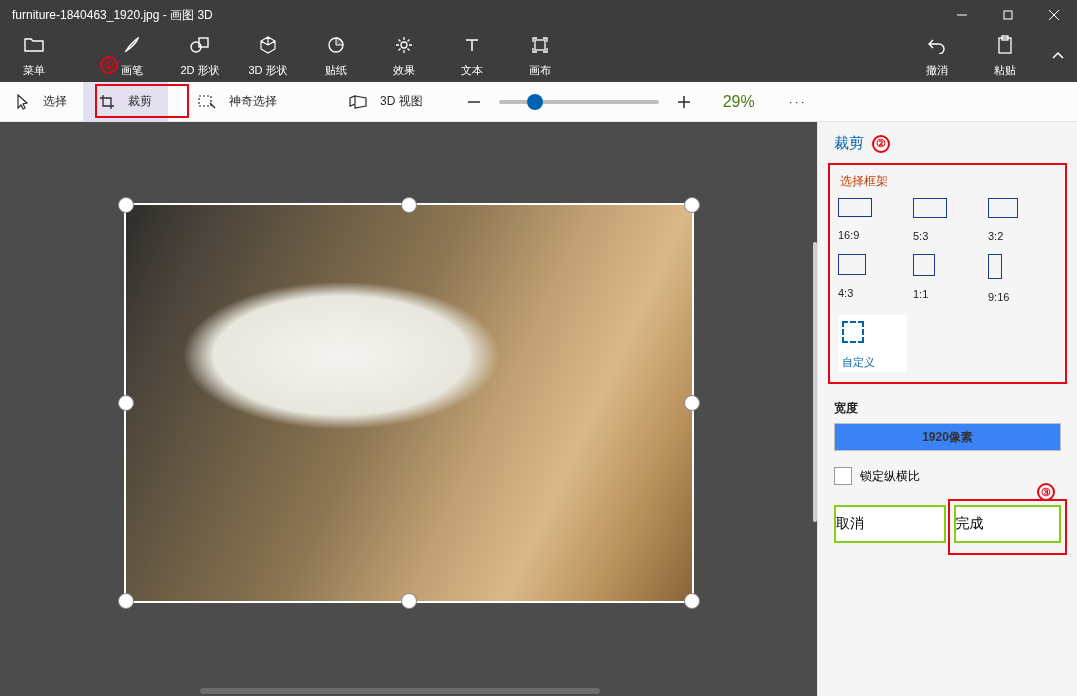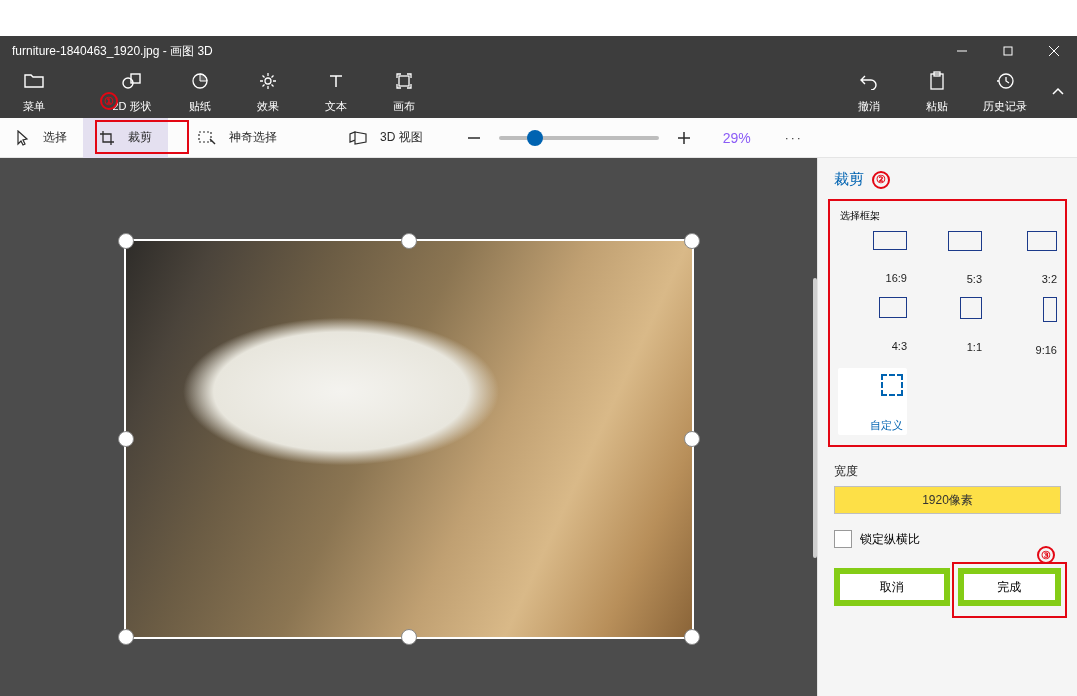--- a/index.html
+++ b/index.html
@@ -1,19 +1,19 @@
 <!DOCTYPE html>
 <html><head>
 <meta charset="utf-8">
 <style>
   * { box-sizing: border-box; margin: 0; padding: 0; font-family: "Segoe UI", "Microsoft YaHei", sans-serif; }
   body { width: 1077px; height: 696px; background: #fff; overflow: hidden; }
 
   
-  .titlebar { height: 30px; background: #3d3d3d; color: #fff; display: flex; align-items: center; font-size: 12px; padding-left: 12px; margin-top: 36px; }
+  .titlebar { height: 30px; background: #3d3d3d; color: #fff; display: flex; align-items: center; font-size: 12px; padding-left: 12px; }
   .titlebar .caption { flex: 1; }
   .win-btn { width: 46px; height: 30px; display:flex; align-items:center; justify-content:center; color:#fff; }
   .win-btn svg { width:10px; height:10px; }
 
   
   .ribbon { height: 52px; background: #3d3d3d; display:flex; align-items:center; position:relative; }
   .ribbon-item { width: 68px; height: 52px; display:flex; flex-direction:column; align-items:center; justify-content:center; color:#fff; font-size:11px; gap:8px; }
   .ribbon-item .ico { height: 20px; display:flex; align-items:center; justify-content:center; }
   .ribbon-item svg { stroke:#fff; fill:none; }
   .ribbon-sep-spacer { flex:1; }
@@ -23,21 +23,21 @@
 
   
   .toolbar { height: 40px; background:#fcfcfc; border-bottom:1px solid #e5e5e5; display:flex; align-items:center; font-size:12px; color:#2b2b2b; position:relative; }
   .tool-btn { height:40px; display:flex; align-items:center; gap:13px; padding:0 16px; }
   .tool-btn svg { stroke:#2b2b2b; fill:none; }
   .tool-btn.active { background:#e4e0f0; }
   .highlight-red { position:absolute; border:2px solid #e30613; pointer-events:none; }
   .zoom-area { display:flex; align-items:center; gap:10px; margin-left:20px; }
   .zoom-track { width:160px; height:4px; background:#bdbdbd; border-radius:2px; position:relative; }
   .zoom-thumb { position:absolute; top:-6px; width:16px; height:16px; background:#0063b1; border-radius:50%; }
-  .zoom-pct { font-size:14px; color:#8b5cf6; padding:0 14px;text-align:center; }
+  .zoom-pct { font-size:16px; color:#4d7c0f; padding:0 14px;text-align:center; }
   .more-dots { padding:0 10px; letter-spacing:2px; }
 
   
   .body { display:flex; height: calc(696px - 30px - 52px - 40px); }
 
   
   .canvas { flex:1; background:#4c4c4c; position:relative; display:flex; align-items:center; justify-content:center; overflow:hidden; padding: 0 0 12px 0;}
   .crop-frame { position:relative; width:570px; height:400px; border:2px solid #fff; }
   .crop-frame .photo {
     position:absolute; inset:0;
@@ -50,41 +50,41 @@
   .h-ml{top:calc(50% - 8px);left:-8px} .h-mr{top:calc(50% - 8px);right:-8px}
   .h-bl{bottom:-8px;left:-8px} .h-bm{bottom:-8px;left:calc(50% - 8px)} .h-br{bottom:-8px;right:-8px}
   .canvas-scrollbar { position:absolute; bottom:2px; left:200px; width:400px; height:6px; background:#6d6d6d; border-radius:3px; }
   .side-scroll { position:absolute; right:0; top:120px; width:4px; height:280px; background:#cfcfcf; border-radius:2px;}
 
   
   .panel { width:260px; background:#f5f5f5; border-left:1px solid #e2e2e2; padding:10px 10px 10px 10px; font-size:12px; position:relative; }
   .panel-title { color:#0063b1; font-size:15px; display:flex; align-items:center; gap:8px; padding:2px 6px 10px 6px; }
   .badge2 { display:inline-flex; width:18px;height:18px;border:2px solid #e30613;border-radius:50%;align-items:center;justify-content:center;color:#e30613;font-size:11px;font-weight:bold; }
   .frame-box { border:2px solid #e30613; padding:6px 8px 10px 8px; }
-  .frame-label { font-size:10px; color:#000000; padding:2px 0 8px 2px; }
+  .frame-label { font-size:12px; color:#c2410c; padding:2px 0 8px 2px; }
   .aspect-grid { display:grid; grid-template-columns: repeat(3, 1fr); gap:12px 6px; }
-  .aspect-cell { display:flex; flex-direction:column; align-items:flex-end; gap:22px; }
+  .aspect-cell { display:flex; flex-direction:column; align-items:flex-start; gap:12px; }
   .aspect-shape { border:1.5px solid #1b3a8a; background:transparent; }
   .s-169{width:34px;height:19px} .s-53{width:34px;height:20px} .s-32{width:30px;height:20px}
   .s-43{width:28px;height:21px} .s-11{width:22px;height:22px} .s-916{width:14px;height:25px}
   .s-custom{width:22px;height:22px;border:2px dashed #0063b1}
   .aspect-cell.custom { background:#fff; padding:6px 4px 2px 4px; border-radius:2px; }
   .aspect-cell.custom .lbl { color:#0063b1; }
   .aspect-cell .lbl { font-size:11px; color:#222; }
 
-  .dim-row { display:flex; gap:20px; padding:16px 6px 6px 6px; }
+  .dim-row { display:flex; gap:20px; padding:16px 6px 6px 6px;font-weight:bold; }
   .dim-col { flex:1; display:flex; flex-direction:column; gap:6px; }
   .dim-col .dlabel { font-size:12px; color:#222; }
-  .dim-input { height:28px; border:1px solid #bfbfbf; background:#fde047; text-align:center; font-size:12px; color:#333; display:flex; align-items:center; justify-content:center; }
+  .dim-input { height:28px; border:1px solid #bfbfbf; background:#3b82f6; text-align:center; font-size:12px; color:#333; display:flex; align-items:center; justify-content:center; }
 
   .lock-row { display:flex; align-items:center; gap:8px; padding:10px 6px; }
   .checkbox { width:18px; height:18px; border:1px solid #999; background:#fff; }
 
   .action-row { display:flex; gap:8px; padding:10px 6px; align-items:flex-start; }
-  .action-btn { flex:1; height:38px; border:6px solid #84cc16; background:#fff; display:flex; align-items:center; justify-content:center; font-size:12px; }
+  .action-btn { flex:1; height:38px; border:2px solid #84cc16; background:#fff; display:flex; align-items:center; justify-content:flex-start; font-size:14px; }
   .done-wrap { position:relative; flex:1; }
   .done-wrap .action-btn { width:100%; }
   .badge3 { position:absolute; top:-22px; right:6px; width:18px;height:18px;border:2px solid #e30613;border-radius:50%;display:flex;align-items:center;justify-content:center;color:#e30613;font-size:11px;font-weight:bold; }
   .done-border { position:absolute; inset:-6px -6px -12px -6px; border:2px solid #e30613; pointer-events:none; }
 </style>
 </head>
 <body>
 
 <div class="titlebar">
   <div class="caption">furniture-1840463_1920.jpg - 画图 3D</div>
@@ -112,26 +112,42 @@
         <svg width="22" height="18" viewBox="0 0 22 18">
           <path d="M2 3h6l2 2h10v10H2z" stroke-width="1.4"></path>
         </svg>
       </div>
     <span>菜单</span>
   </div>
   <span class="badge1">①</span>
   <div style="width:30px"></div>
   <div class="ribbon-item">
     <div class="ico">
+        <svg width="20" height="20" viewBox="0 0 20 20">
+          <path d="M4 16c2-4 9-11 12-13-1 4-8 11-12 13z" stroke-width="1.4"></path>
+        </svg>
+      </div>
+    <span>画笔</span>
+  </div>
+  <div class="ribbon-item">
+    <div class="ico">
         <svg width="22" height="18" viewBox="0 0 22 18">
           <circle cx="7" cy="11" r="5" stroke-width="1.4"></circle>
           <rect x="10" y="2" width="9" height="9" stroke-width="1.4"></rect>
         </svg>
       </div>
     <span>2D 形状</span>
+  </div>
+  <div class="ribbon-item">
+    <div class="ico">
+        <svg width="20" height="20" viewBox="0 0 20 20">
+          <path d="M10 2l7 4v8l-7 4-7-4V6z M10 2v8m0 0l7-4m-7 4l-7-4" stroke-width="1.2"></path>
+        </svg>
+      </div>
+    <span>3D 形状</span>
   </div>
   <div class="ribbon-item">
     <div class="ico">
         <svg width="20" height="20" viewBox="0 0 20 20">
           <circle cx="10" cy="10" r="7" stroke-width="1.3"></circle>
           <path d="M10 3a7 7 0 0 1 7 7h-7z" fill="#fff" fill-opacity="0.2"></path>
         </svg>
       </div>
     <span>贴纸</span>
   </div>
@@ -172,29 +188,20 @@
       <span>撤消</span>
     </div>
     <div class="ribbon-item">
       <div class="ico">
           <svg width="18" height="20" viewBox="0 0 18 20">
             <rect x="3" y="3" width="12" height="15" stroke-width="1.3"></rect>
             <rect x="6" y="1" width="6" height="4" stroke-width="1.3"></rect>
           </svg>
         </div>
       <span>粘贴</span>
-    </div>
-    <div class="ribbon-item">
-      <div class="ico">
-          <svg width="20" height="20" viewBox="0 0 20 20">
-            <circle cx="11" cy="10" r="7" stroke-width="1.3"></circle>
-            <path d="M11 6v4l3 2M2 10h2" stroke-width="1.3"></path>
-          </svg>
-        </div>
-      <span>历史记录</span>
     </div>
     <div class="expand-glyph">
         <svg width="14" height="14" viewBox="0 0 14 14">
           <path d="M2 9l5-5 5 5" stroke="#fff" fill="none" stroke-width="1.5"></path>
         </svg>
       </div>
   </div>
 </div>
 
 <div class="toolbar">

